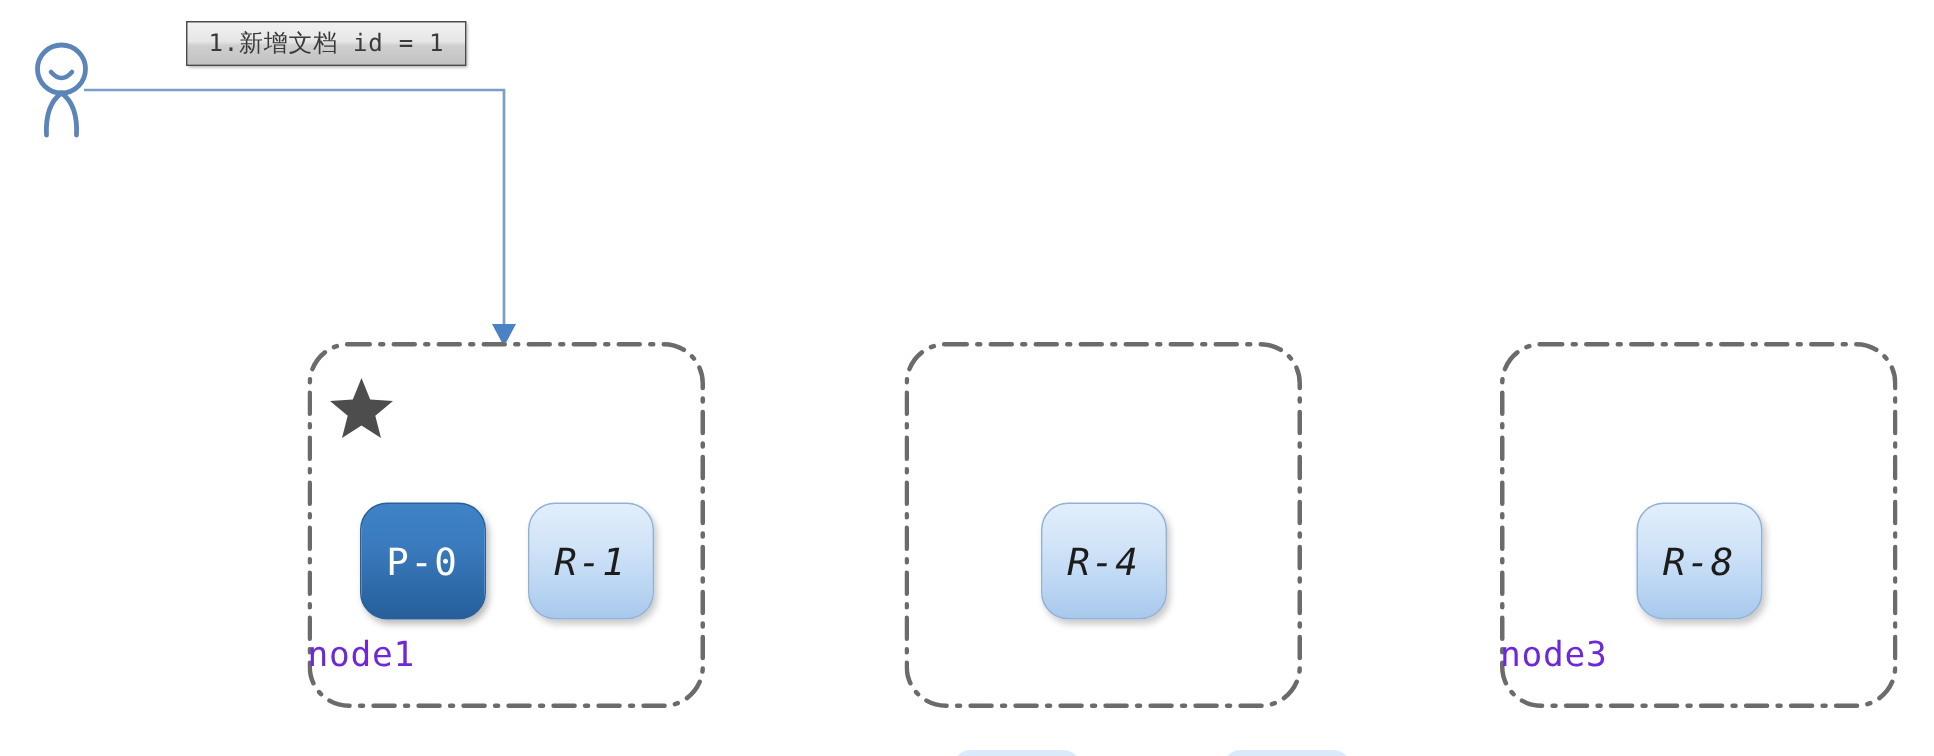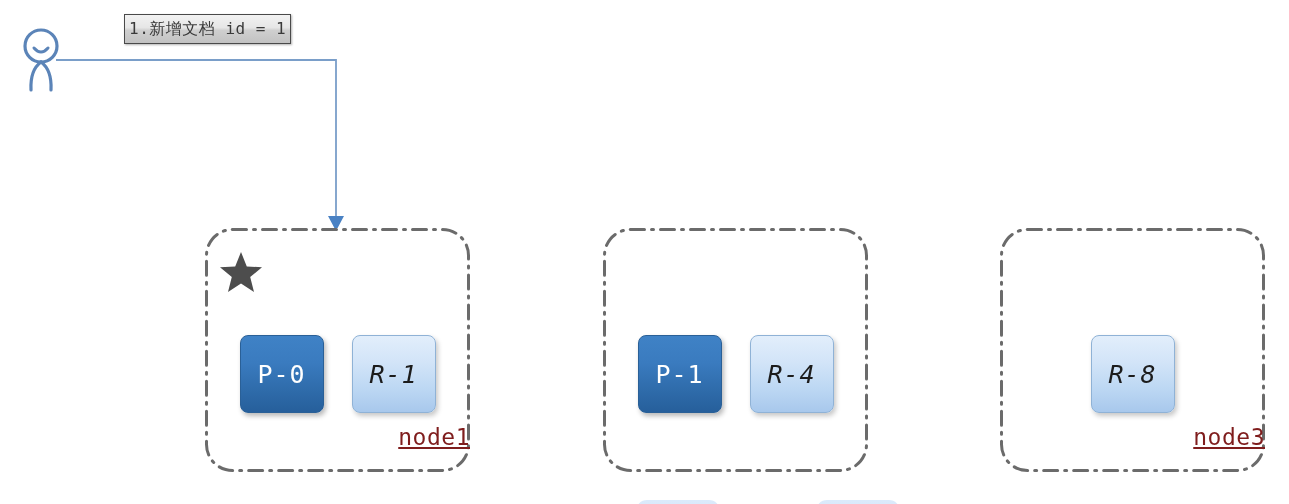--- a/index.html
+++ b/index.html
@@ -27,21 +27,21 @@
     height: 66px;
   }
 
   
   .msg-label {
     position: absolute;
     left: 124px;
     top: 14px;
     height: 30px;
     box-sizing: border-box;
-    padding: 0 4px;
+    padding: 0 14px;
     display: flex;
     align-items: center;
     justify-content: center;
     background: linear-gradient(to bottom, #f2f2f2 0%, #e6e6e6 45%, #cfcfcf 55%, #c2c2c2 100%);
     border: 1px solid #4a4a4a;
     color: #3a3a3a;
     font-size: 16px;
     letter-spacing: 0.5px;
     white-space: nowrap;
     box-shadow: 1px 1px 2px rgba(0,0,0,0.30);
@@ -93,21 +93,21 @@
     top: 107px;
     width: 100%;
     display: flex;
     justify-content: center;
     gap: 28px;
   }
 
   .shard {
     width: 84px;
     height: 78px;
-    border-radius: 8px;
+    border-radius: 18px;
     display: flex;
     align-items: center;
     justify-content: center;
     font-size: 25px;
     letter-spacing: 1px;
     box-sizing: border-box;
     text-align: right;
   }
   .shard.primary {
     background: linear-gradient(to bottom, #3f82c6 0%, #3a7bbf 35%, #2f6cab 70%, #265f9b 100%);
@@ -121,25 +121,24 @@
     color: #1c1c1c;
     box-shadow: 2px 3px 5px rgba(0,0,0,0.22);
     font-style: italic;
   }
 
   .node-label {
     position: absolute;
     left: 0;
     bottom: 22px;
     width: 100%;
-    text-align: right;
-    color: #7f1d1d;
+    text-align: left;
+    color: #6d28d9;
     font-size: 23px;
     letter-spacing: 0.5px;
-    text-decoration: underline;
   }
 
   
   .clipped-shape {
     position: absolute;
     top: 500px;
     width: 84px;
     height: 78px;
     border-radius: 11px;
     background: linear-gradient(to bottom, #dbeafb 0%, #c9e1f8 100%);
@@ -180,21 +179,20 @@
       <div class="shard replica">R-1</div>
     </div>
     <div class="node-label">node1</div>
   </div>
 
   <div class="node" id="node-2">
     <svg class="node-border" viewBox="0 0 265 244" preserveAspectRatio="none">
       <rect x="1.5" y="1.5" width="262" height="241" rx="26" ry="26" fill="none" stroke="#6b6b6b" stroke-width="3" stroke-dasharray="14 7 2 7" stroke-linecap="round"></rect>
     </svg>
     <div class="shard-row">
-      <div class="shard primary">P-1</div>
       <div class="shard replica">R-4</div>
     </div>
   </div>
 
   <div class="node" id="node-3">
     <svg class="node-border" viewBox="0 0 265 244" preserveAspectRatio="none">
       <rect x="1.5" y="1.5" width="262" height="241" rx="26" ry="26" fill="none" stroke="#6b6b6b" stroke-width="3" stroke-dasharray="14 7 2 7" stroke-linecap="round"></rect>
     </svg>
     <div class="shard-row">
       <div class="shard replica">R-8</div>

